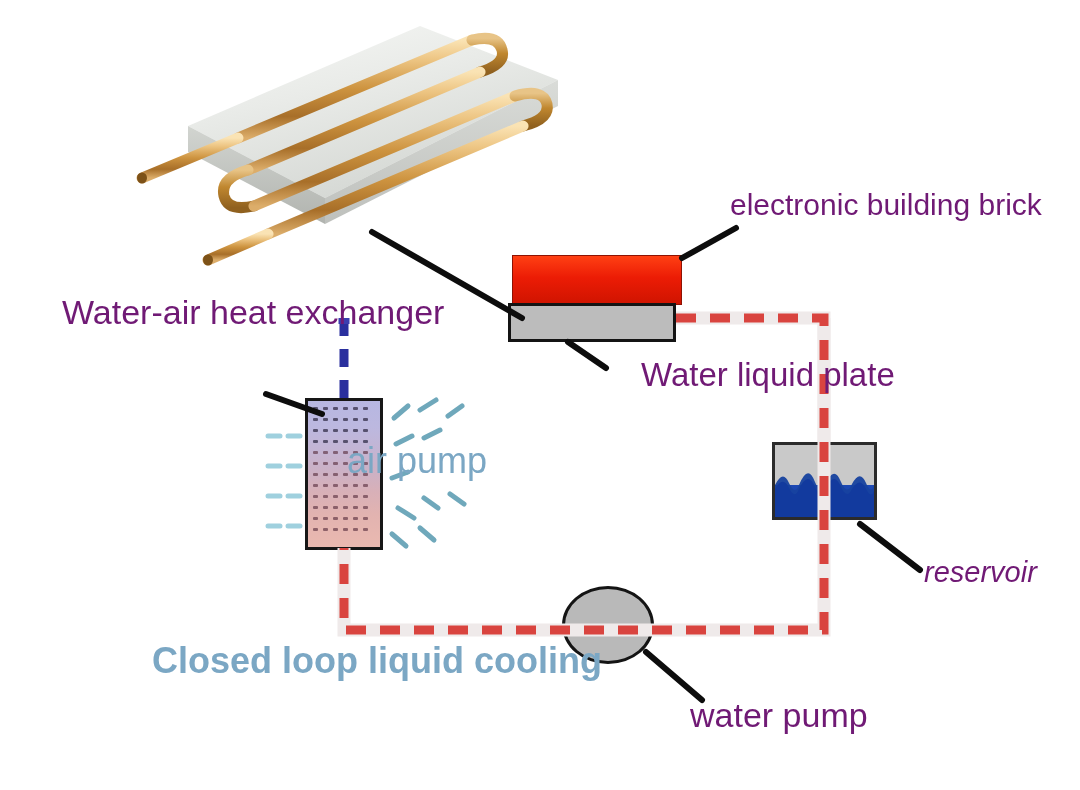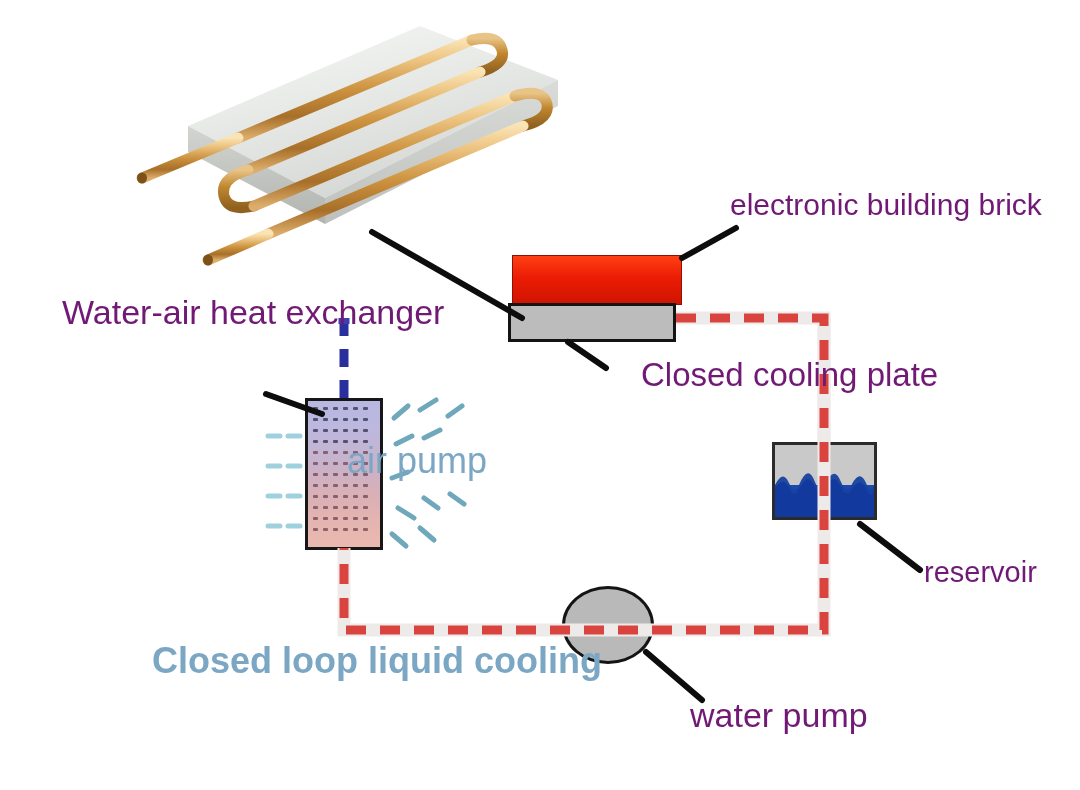--- a/index.html
+++ b/index.html
@@ -322,23 +322,23 @@
       <line x1="860" y1="524" x2="920" y2="570" stroke-width="6"></line>
 
       <line x1="646" y1="652" x2="702" y2="700" stroke-width="6"></line>
     </g>
   </svg>
 
   <div class="lbl lbl-dark" style="left:730px; top:190px; font-size:30px;">electronic building brick</div>
 
   <div class="lbl lbl-dark" style="left:62px; top:295px; font-size:34px;">Water-air heat exchanger</div>
 
-  <div class="lbl lbl-dark" style="left:641px; top:358px; font-size:33px;">Closed cooling plate</div>
+  <div class="lbl lbl-dark" style="left:641px; top:358px; font-size:33px;">Water liquid plate</div>
 
   <div class="lbl lbl-blue" style="left:347px; top:443px; font-size:36px;">air pump</div>
 
-  <div class="lbl lbl-dark" style="left:924px; top:558px; font-size:29px;">reservoir</div>
+  <div class="lbl lbl-dark" style="left:924px; top:558px; font-size:29px;font-style:italic;">reservoir</div>
 
   <div class="lbl lbl-blue" style="left:152px; top:643px; font-size:36px;font-weight:bold;">Closed loop liquid cooling</div>
 
   <div class="lbl lbl-dark" style="left:690px; top:698px; font-size:34px;">water pump</div>
 
 </div>
 
 </body></html>

